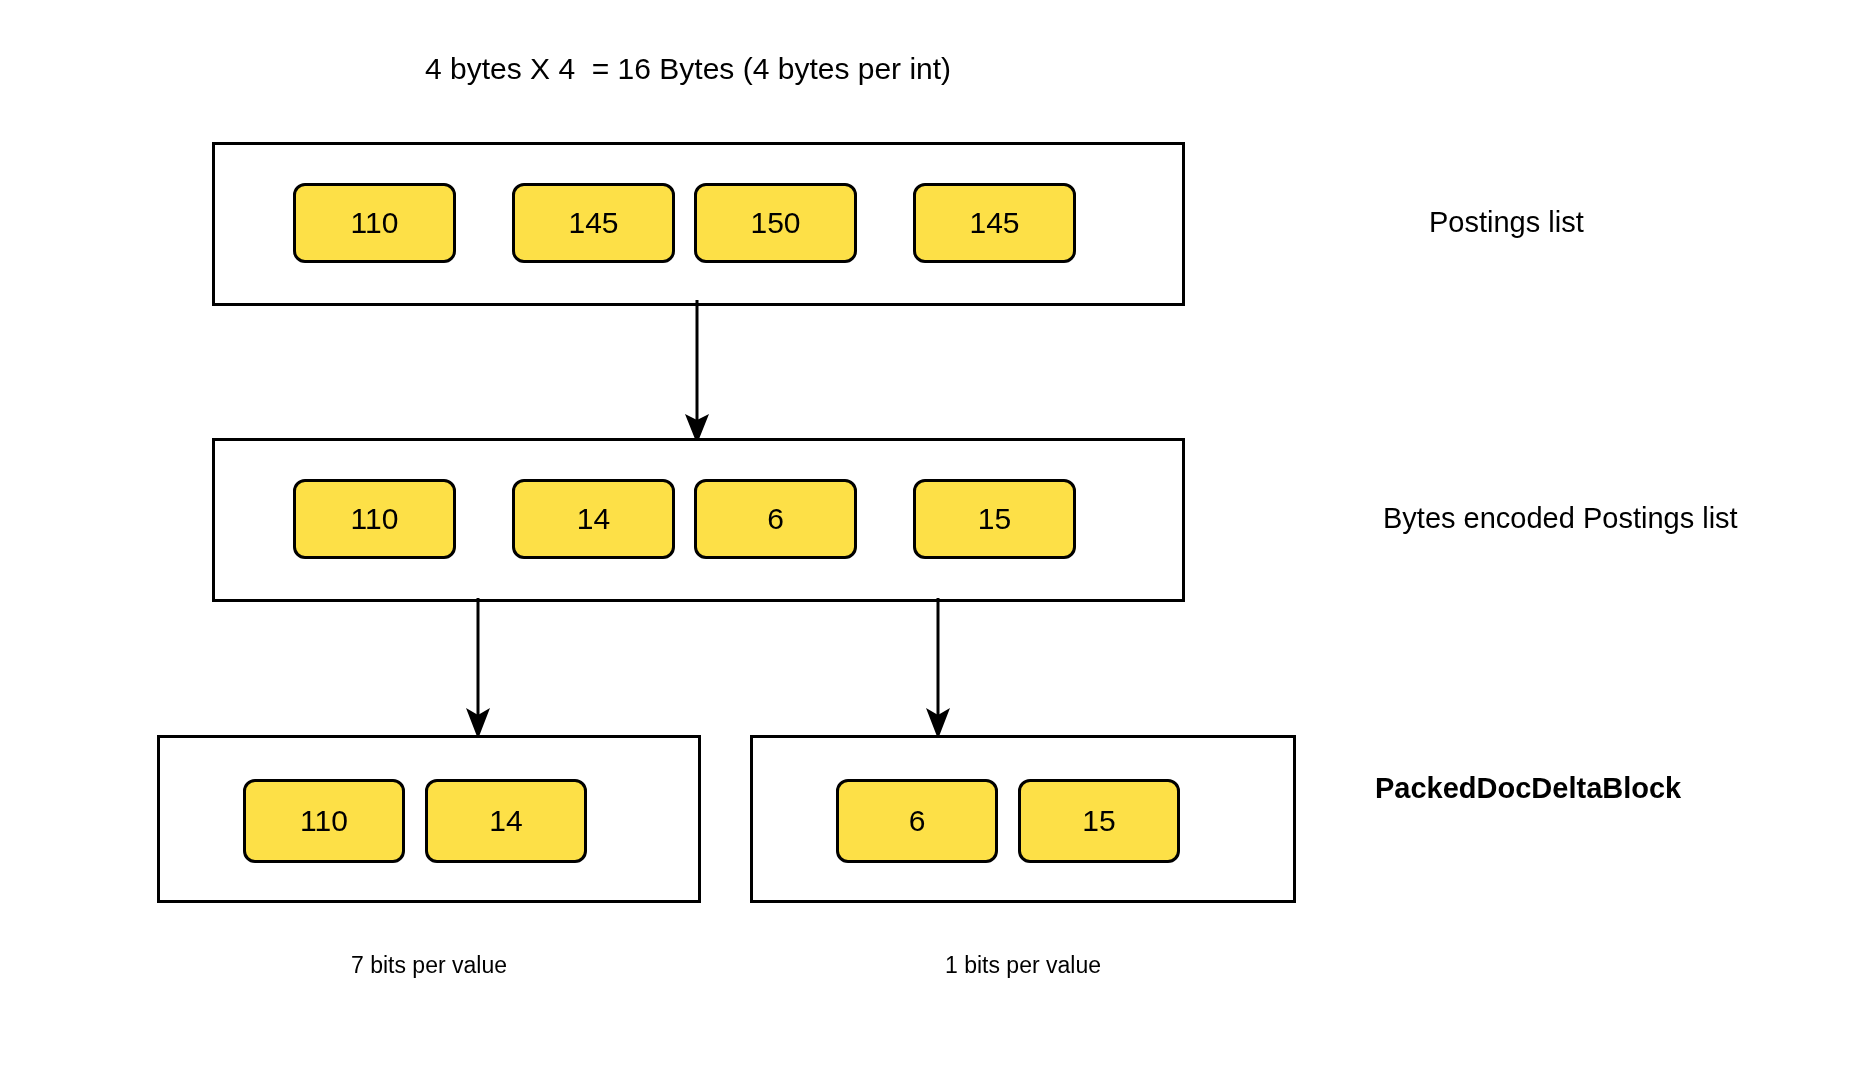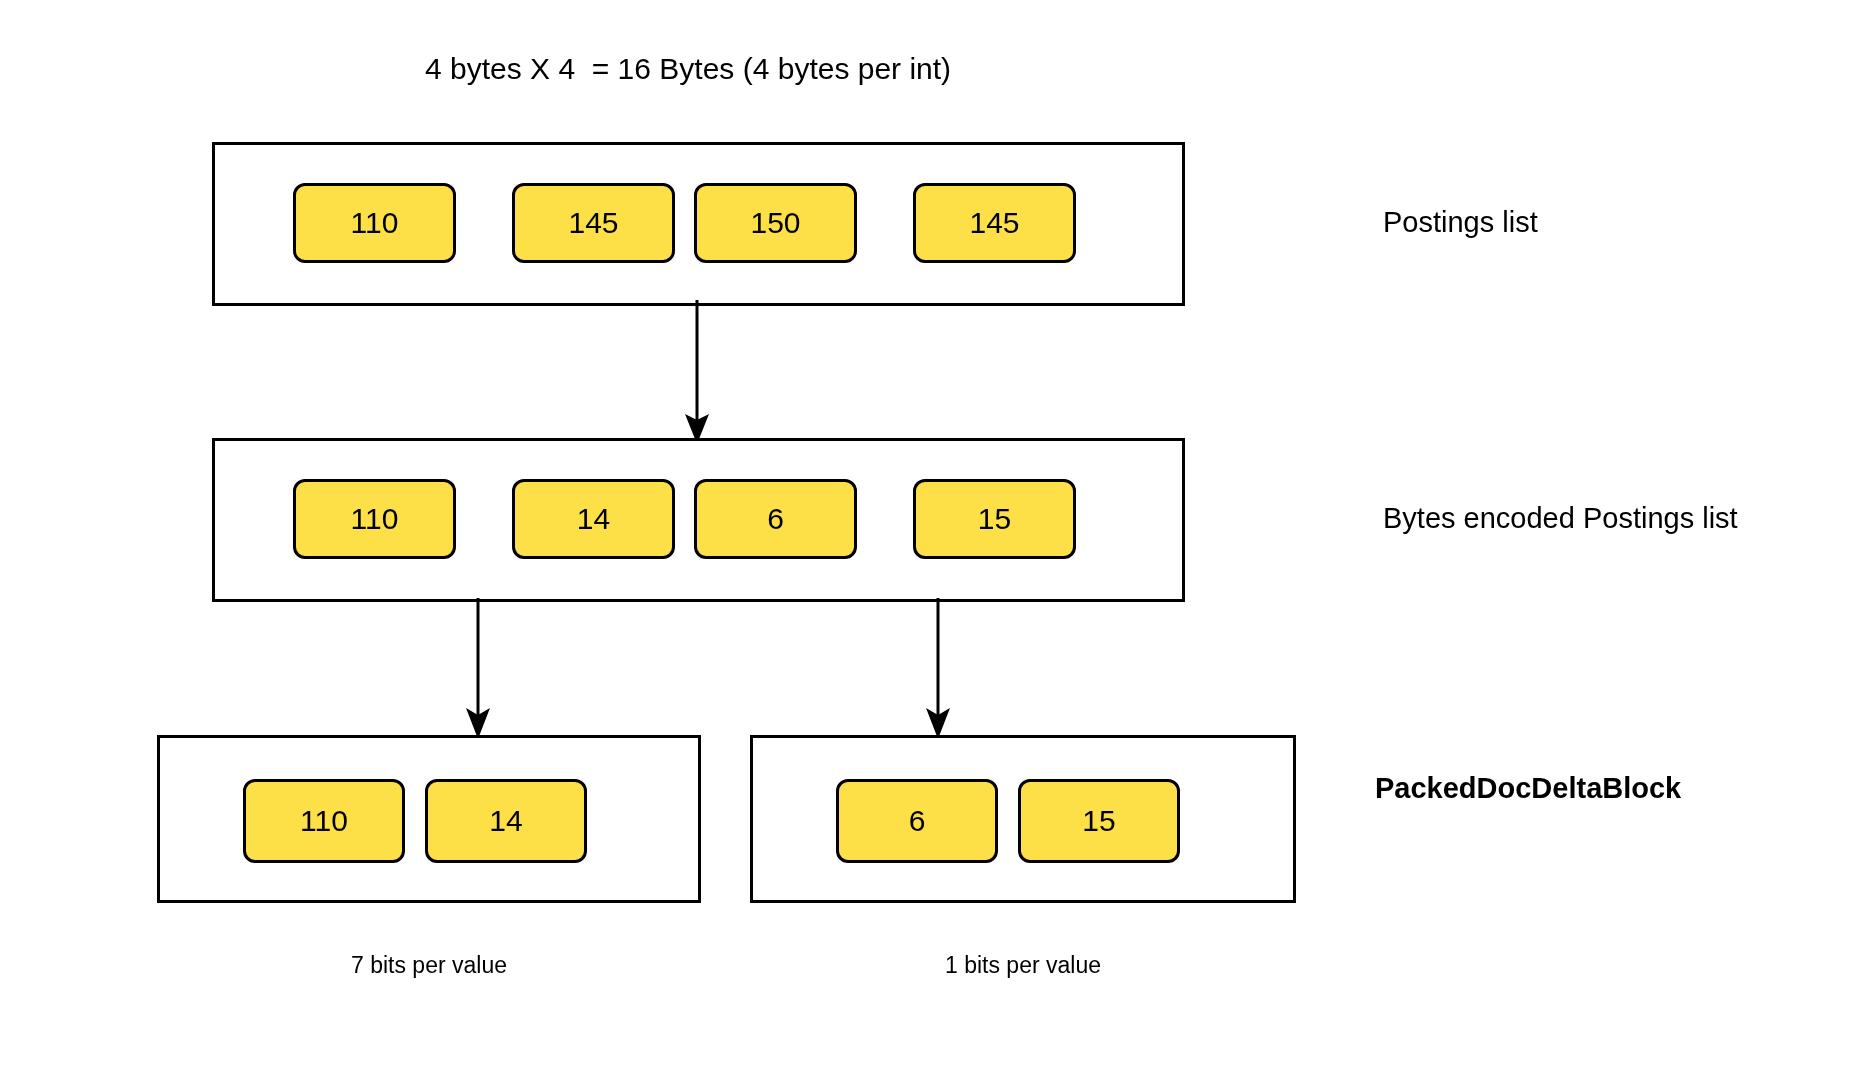--- a/index.html
+++ b/index.html
@@ -80,21 +80,21 @@
   #arrow-delta-to-right    { left: 900px; top: 598px; width: 80px; height: 142px; }
 
   
   .side-label {
     position: absolute;
     font-size: 29px;
     line-height: 34px;
     white-space: pre;
     color: #000000;
   }
-  #label-postings   { left: 1383px; top: 205px; }
+  #label-postings   { left: 1429px; top: 205px; }
   #label-delta      { left: 1383px; top: 501px; }
   #label-packed     { left: 1375px; top: 771px; font-weight: bold; }
 
   
   .bottom-caption {
     position: absolute;
     font-size: 23px;
     line-height: 34px;
     white-space: pre;
     color: #000000;

